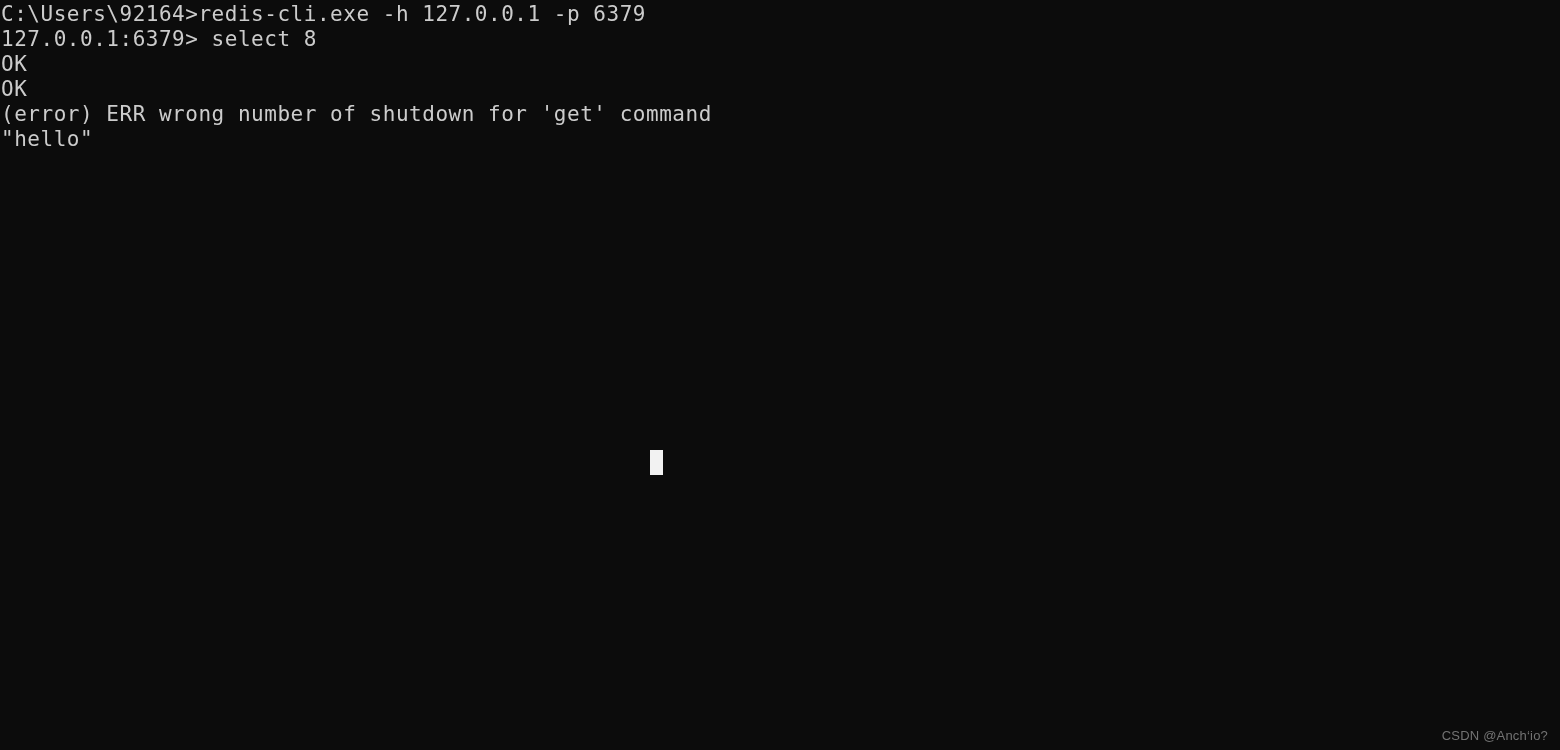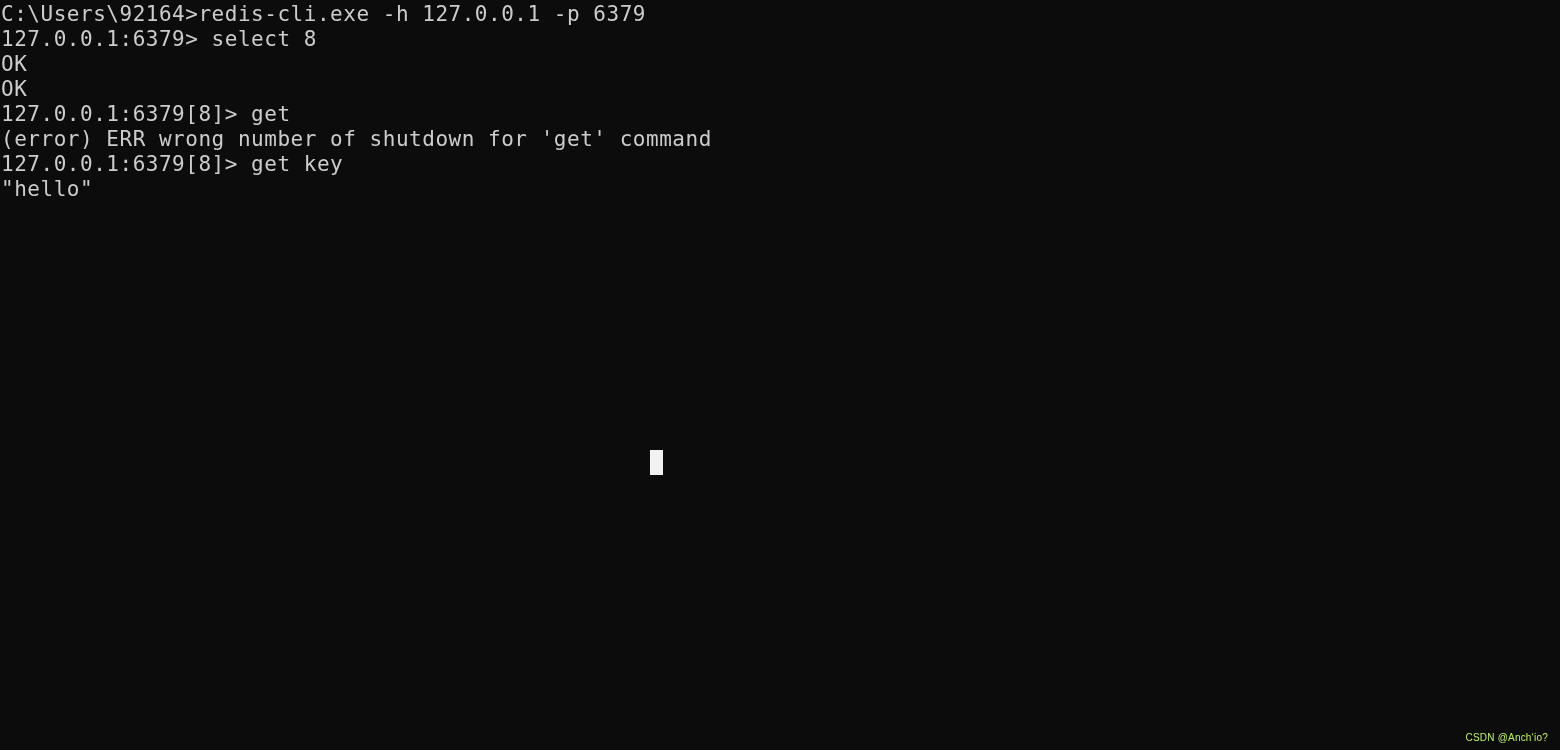--- a/index.html
+++ b/index.html
@@ -50,40 +50,38 @@
     width: 13px;
     height: 25px;
     background: #f2f2f2;
   }
 
   #watermark {
     position: absolute;
     right: 12px;
     bottom: 7px;
     font-family: "Liberation Sans", sans-serif;
-    font-size: 10px;
-    color: #bef264;
+    font-size: 13px;
+    color: #737373;
     white-space: pre;
     letter-spacing: 0.2px;
     margin-top: 11px;
   }
 </style>
 </head>
 <body>
 
 <div id="console-window">
 
   <div id="console-buffer">
     <span class="console-line">C:\Users\92164&gt;redis-cli.exe -h 127.0.0.1 -p 6379</span>
     <span class="console-line">127.0.0.1:6379&gt; select 8</span>
     <span class="console-line">OK</span>
     <span class="console-line">OK</span>
-    <span class="console-line">127.0.0.1:6379[8]&gt; get</span>
     <span class="console-line">(error) ERR wrong number of shutdown for 'get' command</span>
-    <span class="console-line">127.0.0.1:6379[8]&gt; get key</span>
     <span class="console-line">"hello"</span>
   </div>
 
   <div id="text-cursor"></div>
 
   <div id="watermark">CSDN @Anch‘io?</div>
 
 </div>
 
 </body></html>

